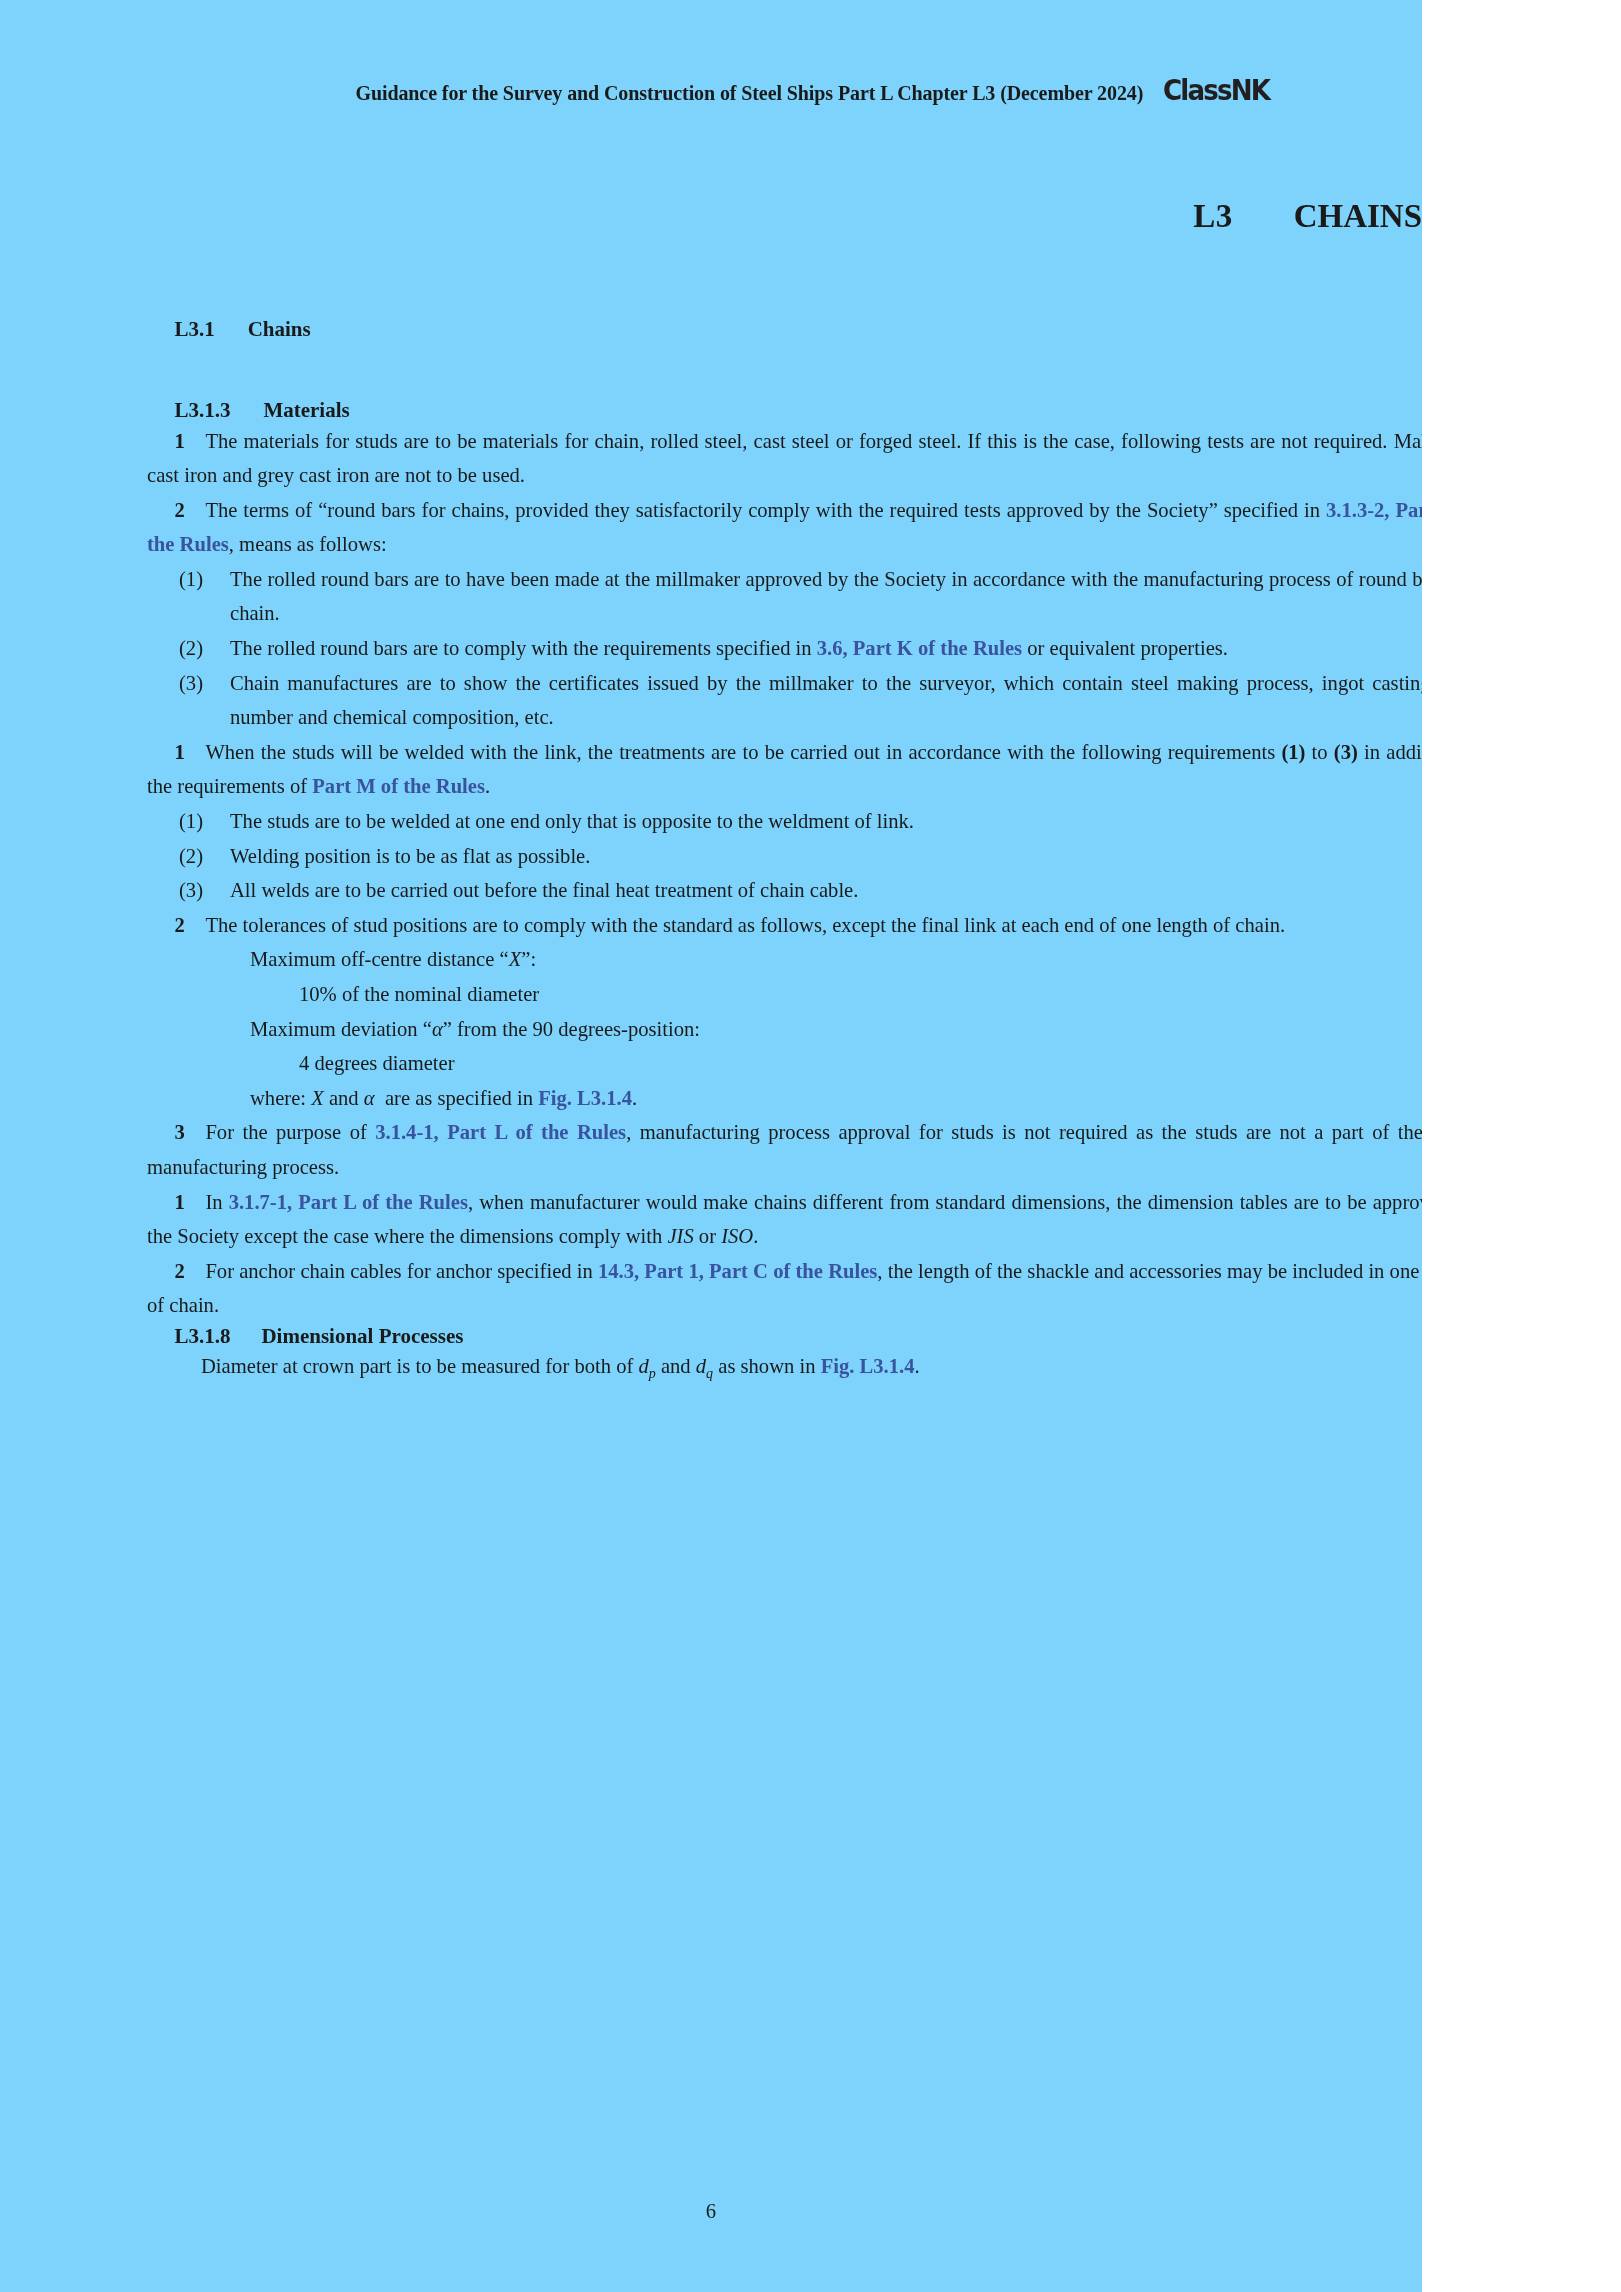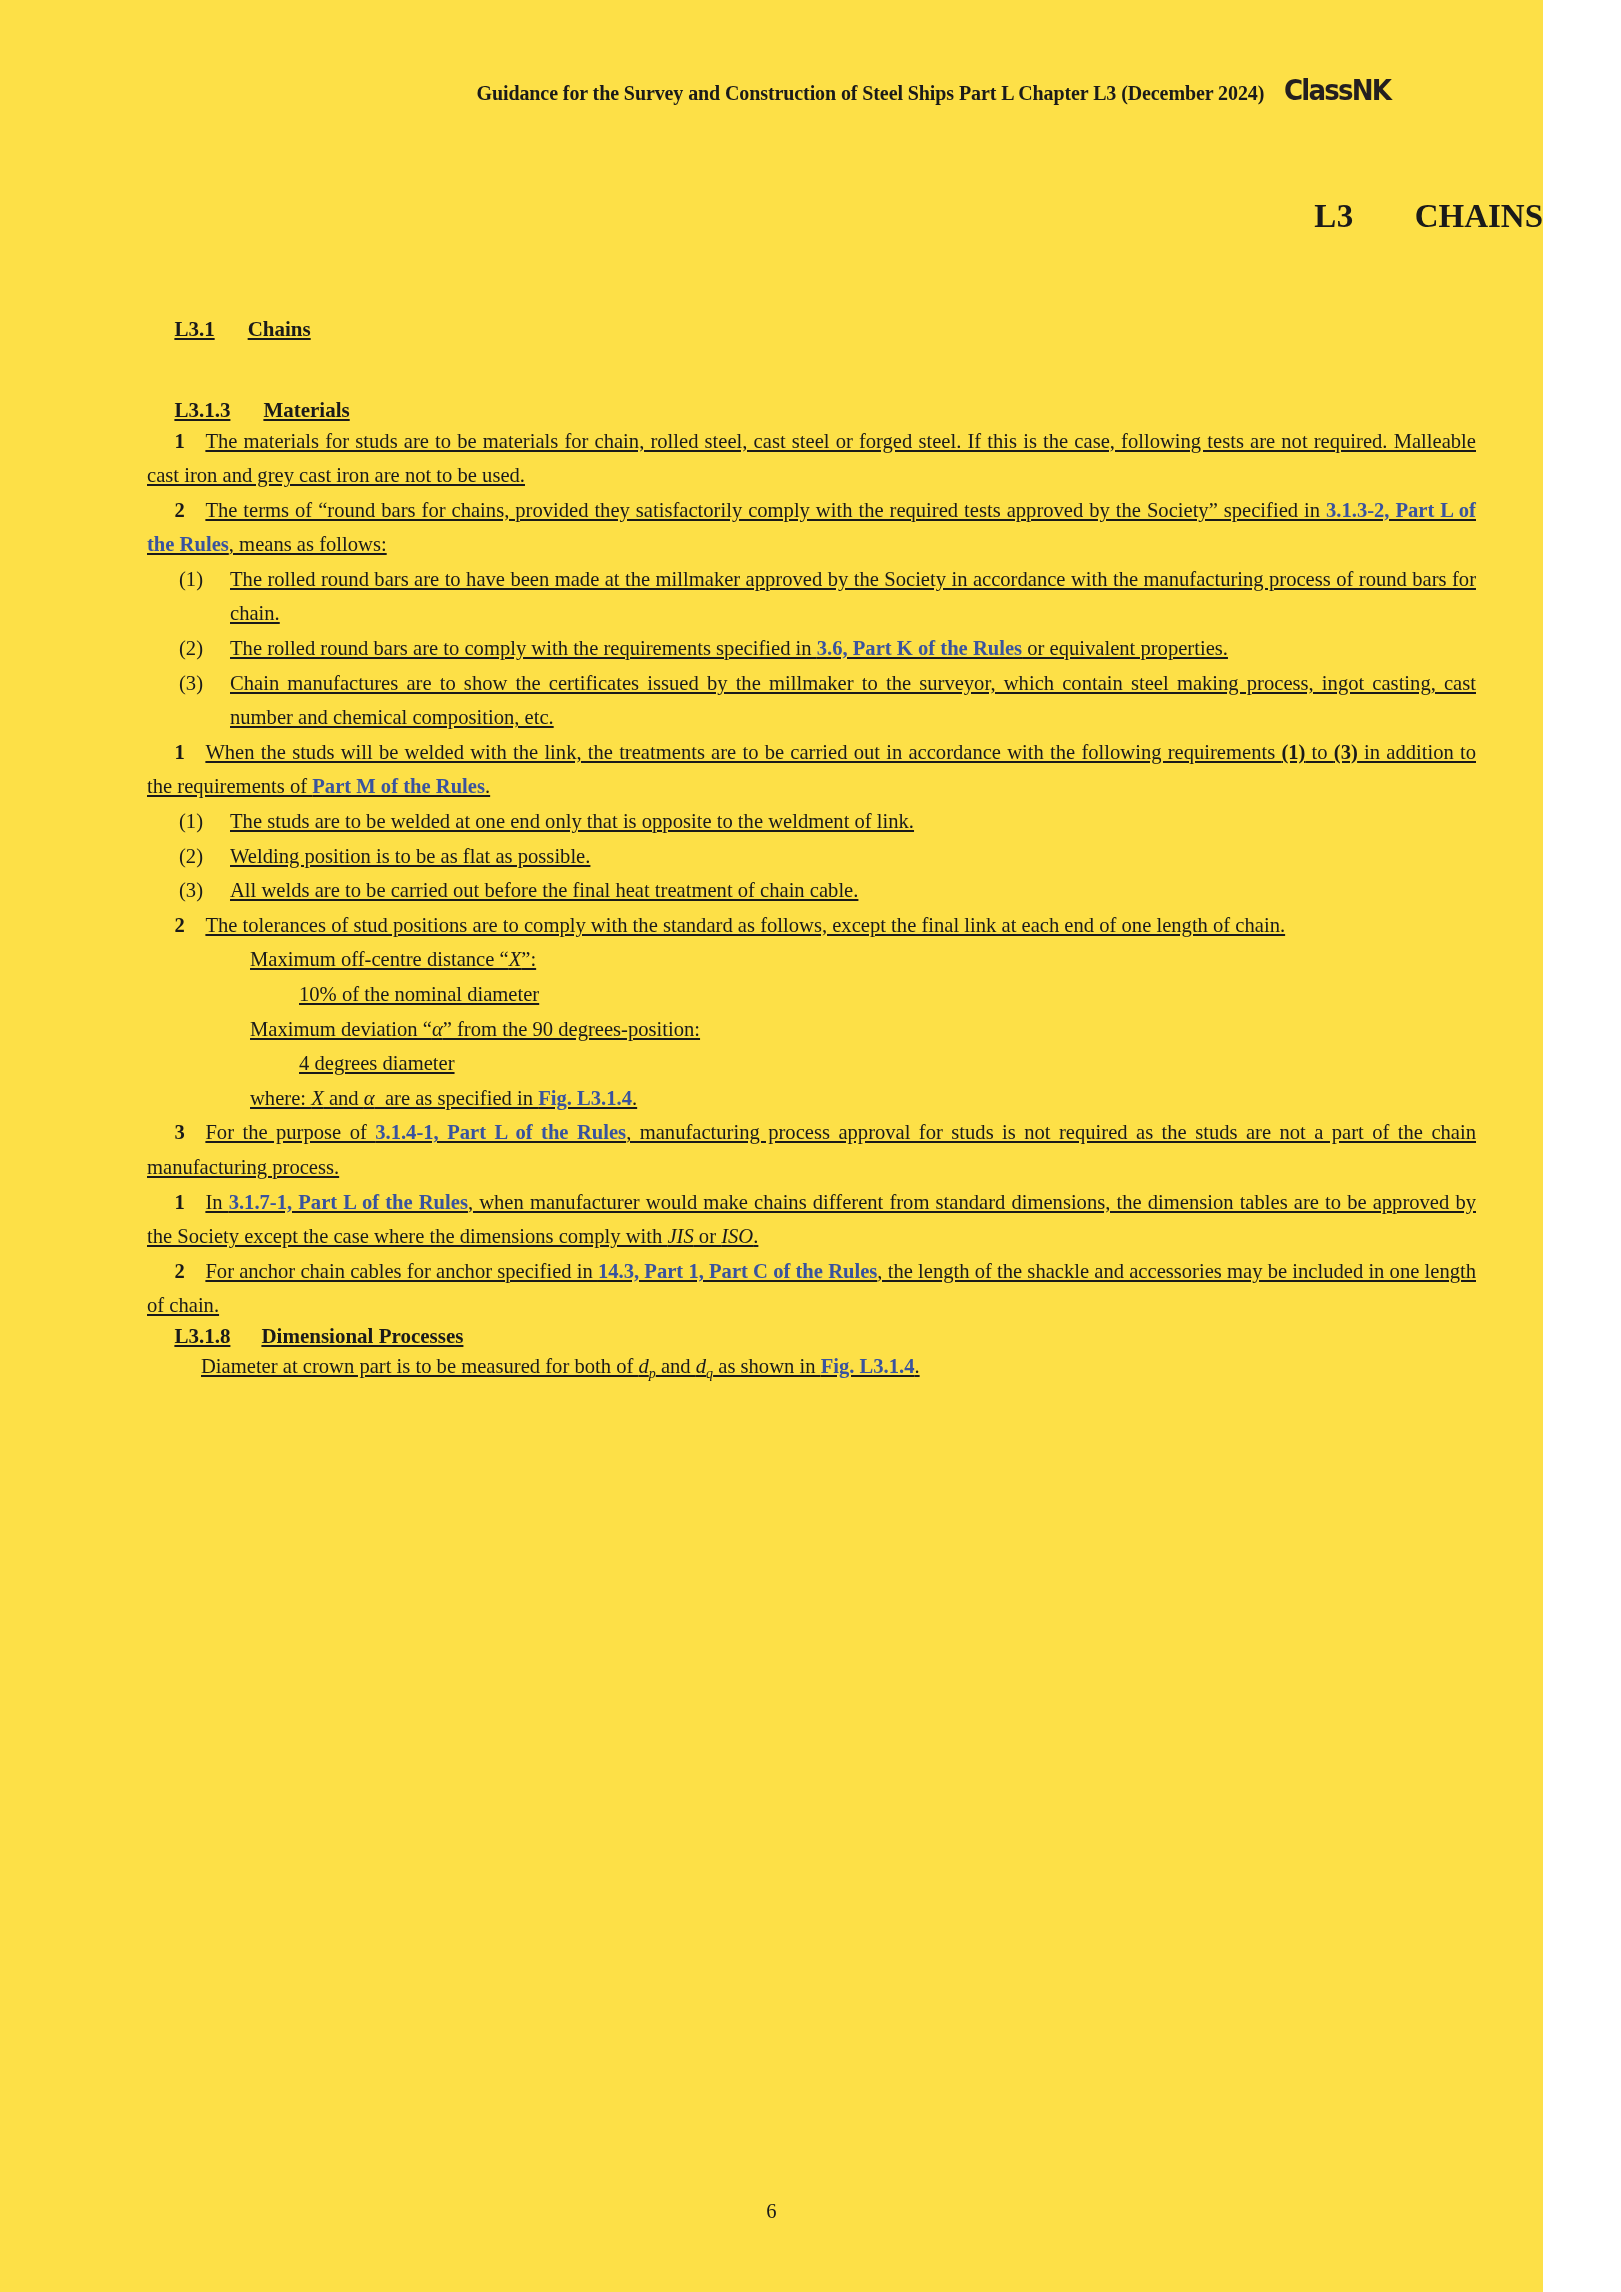--- a/index.html
+++ b/index.html
@@ -6,23 +6,23 @@
     margin: 0;
     padding: 0;
     background: #ffffff;
   }
   body {
     font-family: "Liberation Serif", "DejaVu Serif", serif;
     color: #1a1a1a;
   }
   .page {
     position: relative;
-    width: 1543px;
+    width: 1422px;
     height: 2293px;
-    background: #fde047;
+    background: #7dd3fc;
     box-sizing: border-box;
     overflow: hidden;
   }
 
   
   .running-header {
     position: absolute;
     top: 76px;
     left: 147px;
     right: 147px;
@@ -64,21 +64,20 @@
   }
   .chapter-title .num { letter-spacing: 0.5px; }
   .chapter-title .gap { display: inline-block; width: 61px; }
 
   
   .content {
     position: absolute;
     top: 316px;
     left: 147px;
     width: 1329px;
-    text-decoration: underline;
   }
 
   .sec-h {
     font-size: 21px;
     font-weight: bold;
     margin: 0 0 0 27.4px;
     line-height: 1.25;
     white-space: pre;
   }
   .sec-h .tab { display: inline-block; width: 33px; }

